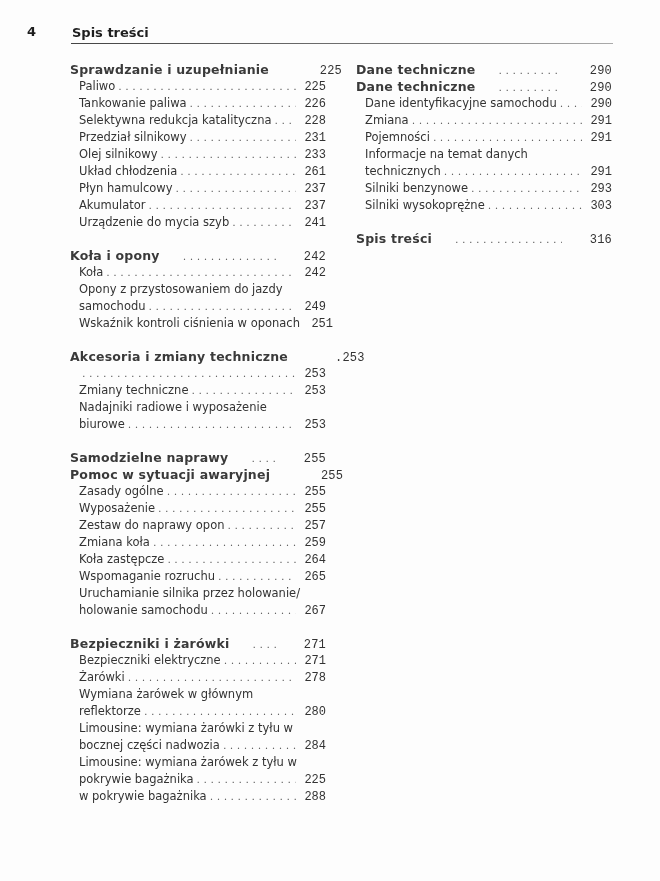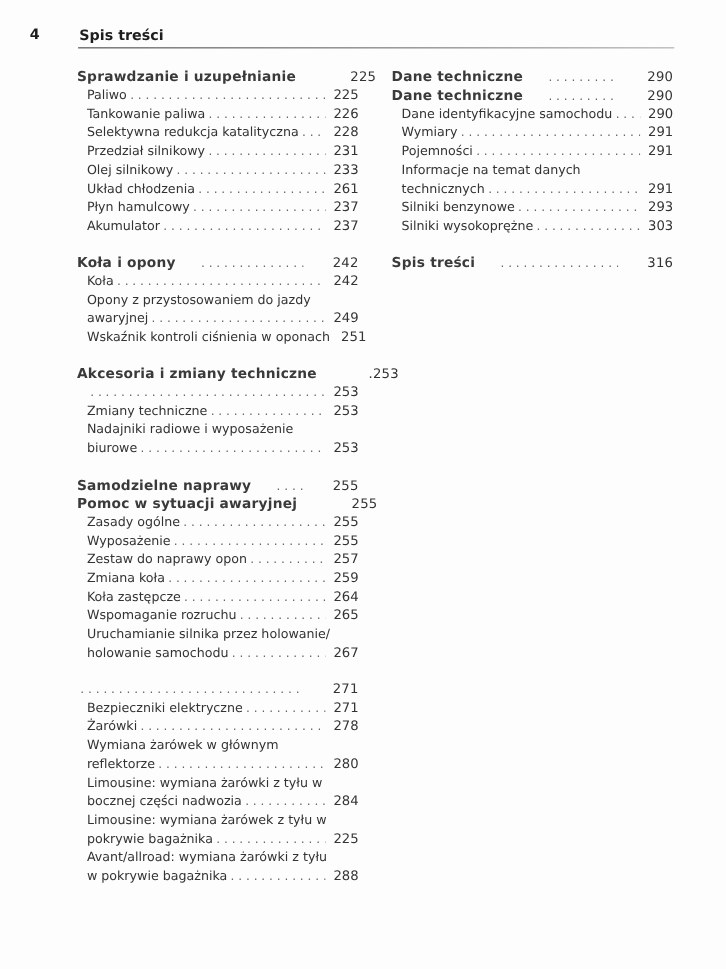--- a/index.html
+++ b/index.html
@@ -13,21 +13,21 @@
       background: linear-gradient(to right, #444, #777 60%, #aaa); }
     .col { position: absolute; }
     .col-left { left: 70px; top: 61px; width: 256px; }
     .col-right { left: 356px; top: 61px; width: 256px; }
     .row { display: flex; align-items: baseline; height: 17px; line-height: 17px; font-size: 11.5px; white-space: nowrap; }
     .row.sub { padding-left: 9px; color: #333; }
     .row.main { font-size: 12.5px; font-weight: bold; color: #3a3a3a; letter-spacing: 0.2px; gap: 20px; }
     .row .label { flex: 0 0 auto; }
     .row .dots { flex: 1 1 auto; overflow: hidden; color: #666; margin: 0 4px 0 3px; letter-spacing: 2px; font-weight: normal; font-size: 11px; }
     .row .dots::before { content: ". . . . . . . . . . . . . . . . . . . . . . . . . . . . . . . . . . . . . . . . . . . . . . . . . . ."; letter-spacing: 0; }
-    .row .page { flex: 0 0 26px; text-align: right; font-weight: normal; font-size: 12px; color: #333; }
+    .row .page { flex: 0 0 26px; text-align: right; font-weight: normal; font-size: 12px; color: #333; font-family: Liberation Mono, monospace; }
     .row.wrap-first { height: 17px; }
     .gap { height: 16px; }
   </style>
 </head>
 <body>
 
 <div class="page-num">4</div>
 <div class="page-title">Spis treści</div>
 <div class="header-rule"></div>
 
@@ -70,36 +70,41 @@
     <div class="row sub">
       <span class="label">Płyn hamulcowy</span>
       <span class="dots"></span>
       <span class="page">237</span>
     </div>
     <div class="row sub">
       <span class="label">Akumulator</span>
       <span class="dots"></span>
       <span class="page">237</span>
     </div>
+    <div class="row sub">
+      <span class="label">Urządzenie do mycia szyb</span>
+      <span class="dots"></span>
+      <span class="page">241</span>
+    </div>
     <div class="gap"></div>
     <div class="row main">
       <span class="label">Koła i opony</span>
       <span class="dots"></span>
       <span class="page">242</span>
     </div>
     <div class="row sub">
       <span class="label">Koła</span>
       <span class="dots"></span>
       <span class="page">242</span>
     </div>
     <div class="row sub wrap-first">
       <span class="label">Opony z przystosowaniem do jazdy</span>
     </div>
     <div class="row sub">
-      <span class="label">awaryjnej</span>
+      <span class="label">samochodu</span>
       <span class="dots"></span>
       <span class="page">249</span>
     </div>
     <div class="row sub">
       <span class="label">Wskaźnik kontroli ciśnienia w oponach</span>
       <span class="dots"></span>
       <span class="page">251</span>
     </div>
     <div class="gap"></div>
     <div class="row main">
@@ -168,20 +173,21 @@
     <div class="row sub wrap-first">
       <span class="label">Uruchamianie silnika przez holowanie/</span>
     </div>
     <div class="row sub">
       <span class="label">holowanie samochodu</span>
       <span class="dots"></span>
       <span class="page">267</span>
     </div>
     <div class="gap"></div>
     <div class="row main">
+      <span class="label">Bezpieczniki i żarówki</span>
       <span class="dots"></span>
       <span class="page">271</span>
     </div>
     <div class="row sub">
       <span class="label">Bezpieczniki elektryczne</span>
       <span class="dots"></span>
       <span class="page">271</span>
     </div>
     <div class="row sub">
       <span class="label">Żarówki</span>
@@ -204,23 +210,20 @@
       <span class="dots"></span>
       <span class="page">284</span>
     </div>
     <div class="row sub wrap-first">
       <span class="label">Limousine: wymiana żarówek z tyłu w</span>
     </div>
     <div class="row sub">
       <span class="label">pokrywie bagażnika</span>
       <span class="dots"></span>
       <span class="page">225</span>
-    </div>
-    <div class="row sub wrap-first">
-      <span class="label">Avant/allroad: wymiana żarówki z tyłu</span>
     </div>
     <div class="row sub">
       <span class="label">w pokrywie bagażnika</span>
       <span class="dots"></span>
       <span class="page">288</span>
     </div>
   </div>
 <div class="col col-right" id="col-right">
     <div class="row main">
       <span class="label">Dane techniczne</span>
@@ -231,21 +234,21 @@
       <span class="label">Dane techniczne</span>
       <span class="dots"></span>
       <span class="page">290</span>
     </div>
     <div class="row sub">
       <span class="label">Dane identyfikacyjne samochodu</span>
       <span class="dots"></span>
       <span class="page">290</span>
     </div>
     <div class="row sub">
-      <span class="label">Wymiary</span>
+      <span class="label">Zmiana</span>
       <span class="dots"></span>
       <span class="page">291</span>
     </div>
     <div class="row sub">
       <span class="label">Pojemności</span>
       <span class="dots"></span>
       <span class="page">291</span>
     </div>
     <div class="row sub wrap-first">
       <span class="label">Informacje na temat danych</span>

